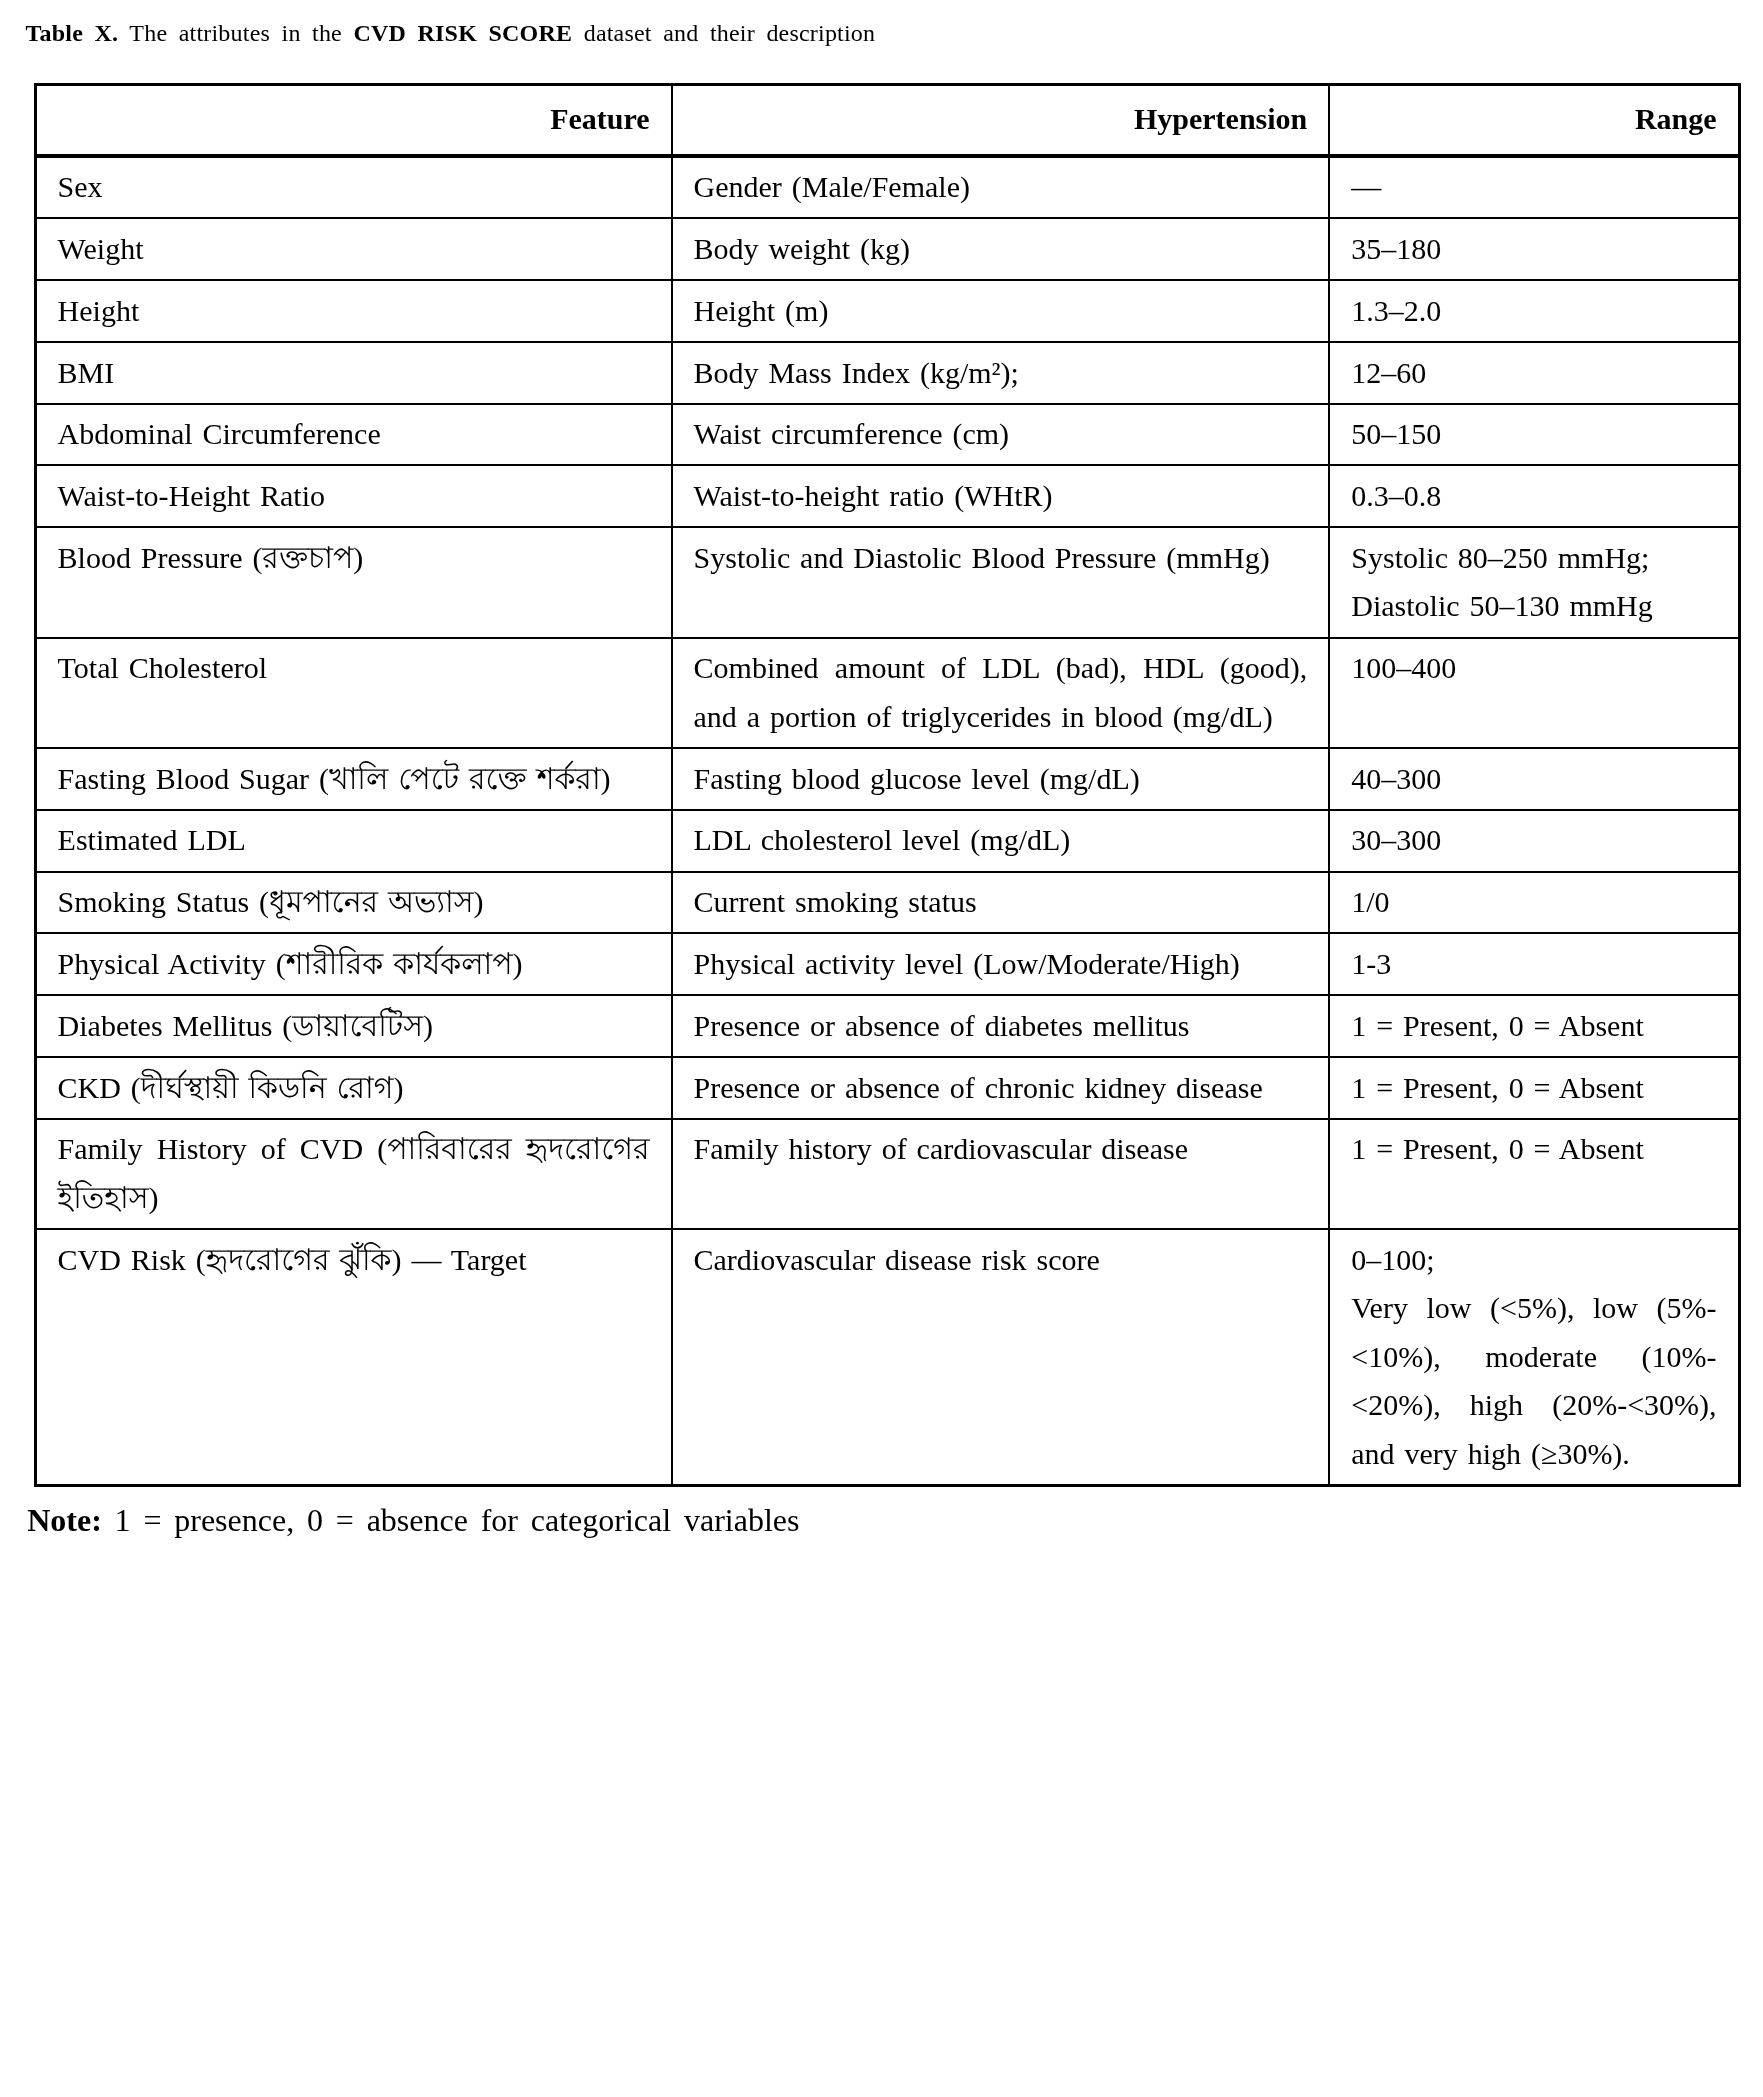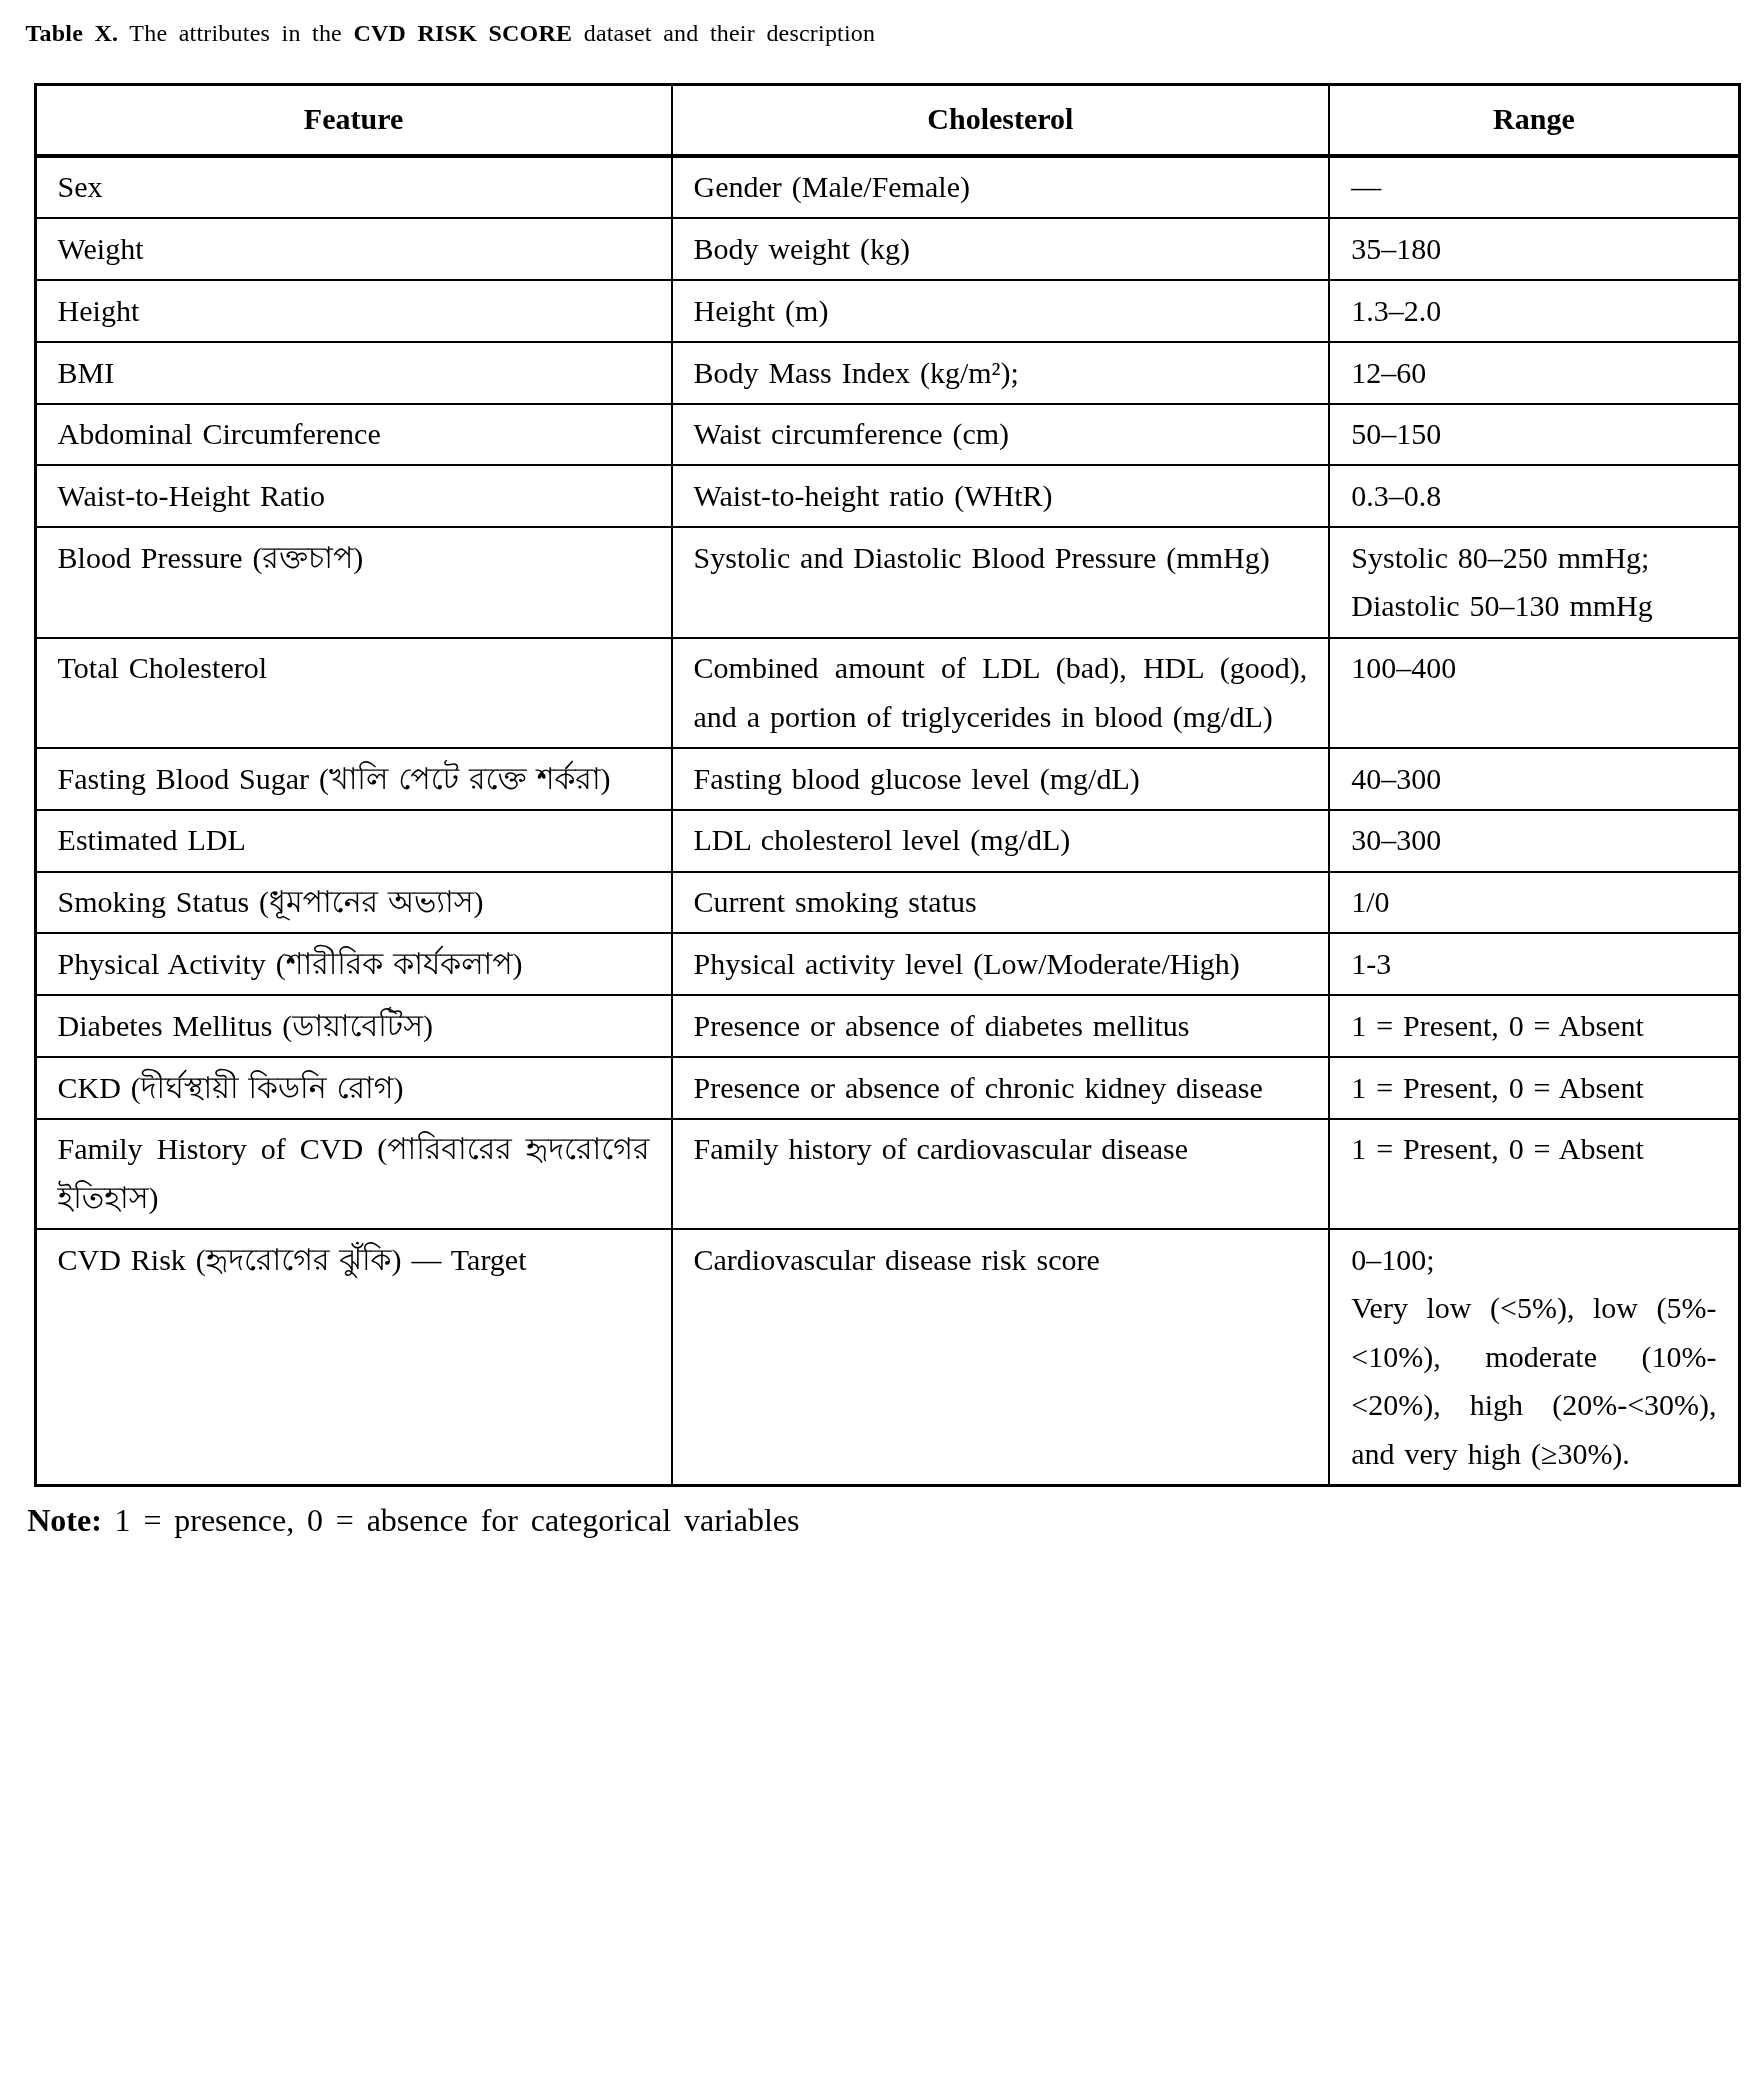--- a/index.html
+++ b/index.html
@@ -45,21 +45,21 @@
     line-height: 1.62;
     vertical-align: top;
     text-align: justify;
     text-justify: inter-word;
     white-space: pre-line;
     word-spacing: 0.08em;
     overflow: hidden;
   }
   thead th {
     font-weight: bold;
-    text-align: center;
+    text-align: right;
     border-bottom: 4px solid #000;
     padding-top: 9.6px;
     padding-bottom: 9.6px;
     white-space: normal;
     margin-top: 16px;
   }
   .note {
     margin: 14.4px 0 0 3.2px;
     font-size: 32px;
     word-spacing: 0.15em;
@@ -76,21 +76,21 @@
 
   <table class="attr-table">
     <colgroup>
       <col class="c-feature">
       <col class="c-desc">
       <col class="c-range">
     </colgroup>
     <thead>
       <tr>
         <th>Feature</th>
-        <th>Cholesterol</th>
+        <th>Hypertension</th>
         <th>Range</th>
       </tr>
     </thead>
     <tbody>
         <tr>
     <td>Sex</td>
     <td>Gender (Male/Female)</td>
     <td>—</td>
   </tr>
         <tr>

